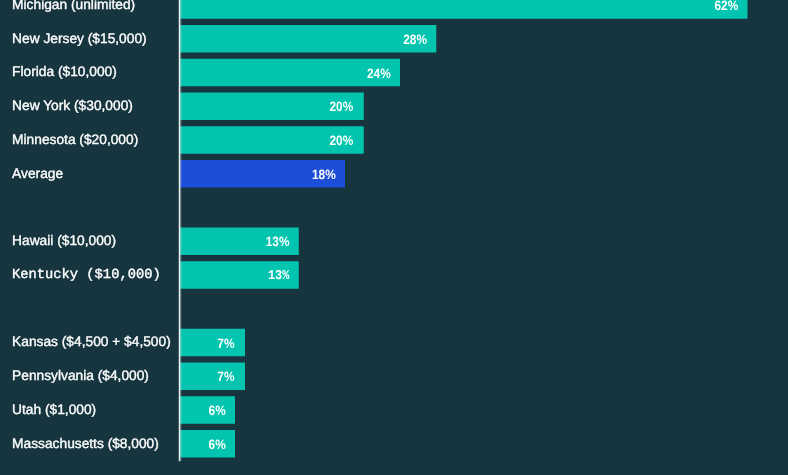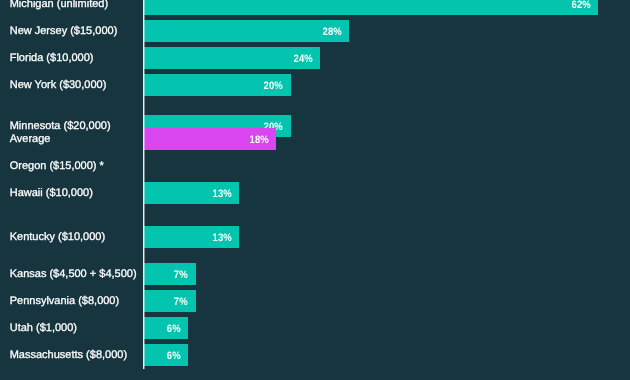--- a/index.html
+++ b/index.html
@@ -41,21 +41,21 @@
     opacity: 0.999;
     transform: translateZ(0);
   }
   .bar {
     position: absolute;
     left: 144.3px;
     top: 0;
     height: 22px;
     background: #03c4ae;
   }
-  .bar.highlight { background: #d946ef; }
+  .bar.highlight { background: #1d4ed8; }
   .barval {
     position: absolute;
     right: 7.8px;
     top: 0.8px;
     height: 22px;
     line-height: 22px;
     font-size: 10.8px;
     font-weight: bold;
     color: #ffffff;
     white-space: nowrap;
@@ -98,55 +98,54 @@
     <div class="bar" style="width: 175.68px;">
       <div class="barval">24%</div>
     </div>
   </div>
   <div class="row" style="top: 74px;">
     <div class="label">New York ($30,000)</div>
     <div class="bar" style="width: 146.4px;">
       <div class="barval">20%</div>
     </div>
   </div>
-  <div class="row" style="top: 115px;">
+  <div class="row" style="top: 101px;">
     <div class="label">Minnesota ($20,000)</div>
     <div class="bar" style="width: 146.4px;">
       <div class="barval">20%</div>
     </div>
   </div>
   <div class="row" style="top: 128px;">
     <div class="label">Average</div>
     <div class="bar highlight" style="width: 131.76px;">
       <div class="barval">18%</div>
     </div>
   </div>
   <div class="row" style="top: 155px;">
-    <div class="label">Oregon ($15,000) *</div>
   </div>
   <div class="row" style="top: 182px;">
     <div class="label">Hawaii ($10,000)</div>
     <div class="bar" style="width: 95.16px;">
       <div class="barval">13%</div>
     </div>
   </div>
-  <div class="row" style="top: 226px;">
+  <div class="row" style="top: 209px; font-family: Liberation Mono, monospace;">
     <div class="label">Kentucky ($10,000)</div>
     <div class="bar" style="width: 95.16px;">
       <div class="barval">13%</div>
     </div>
   </div>
   <div class="row" style="top: 263px;">
     <div class="label">Kansas ($4,500 + $4,500)</div>
     <div class="bar" style="width: 51.24px;">
       <div class="barval">7%</div>
     </div>
   </div>
   <div class="row" style="top: 290px;">
-    <div class="label">Pennsylvania ($8,000)</div>
+    <div class="label">Pennsylvania ($4,000)</div>
     <div class="bar" style="width: 51.24px;">
       <div class="barval">7%</div>
     </div>
   </div>
   <div class="row" style="top: 317px;">
     <div class="label">Utah ($1,000)</div>
     <div class="bar" style="width: 43.92px;">
       <div class="barval">6%</div>
     </div>
   </div>

